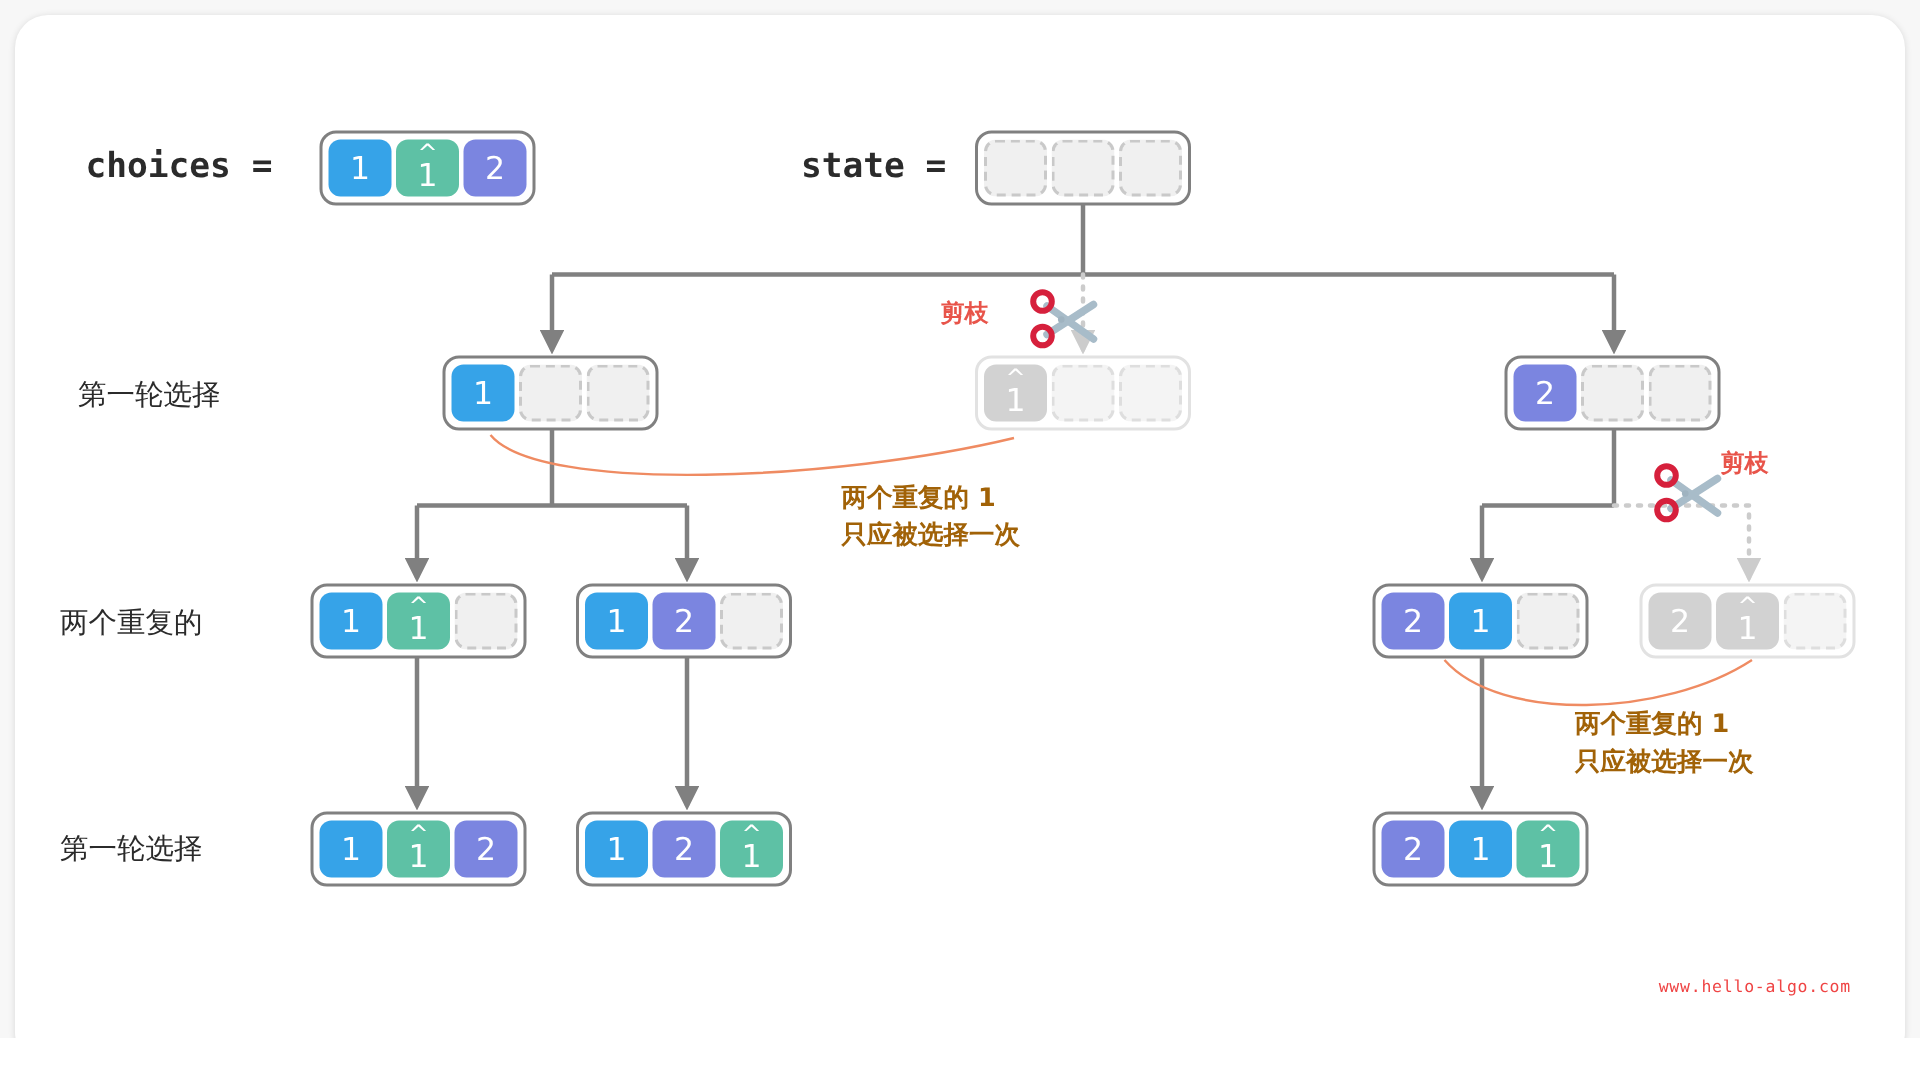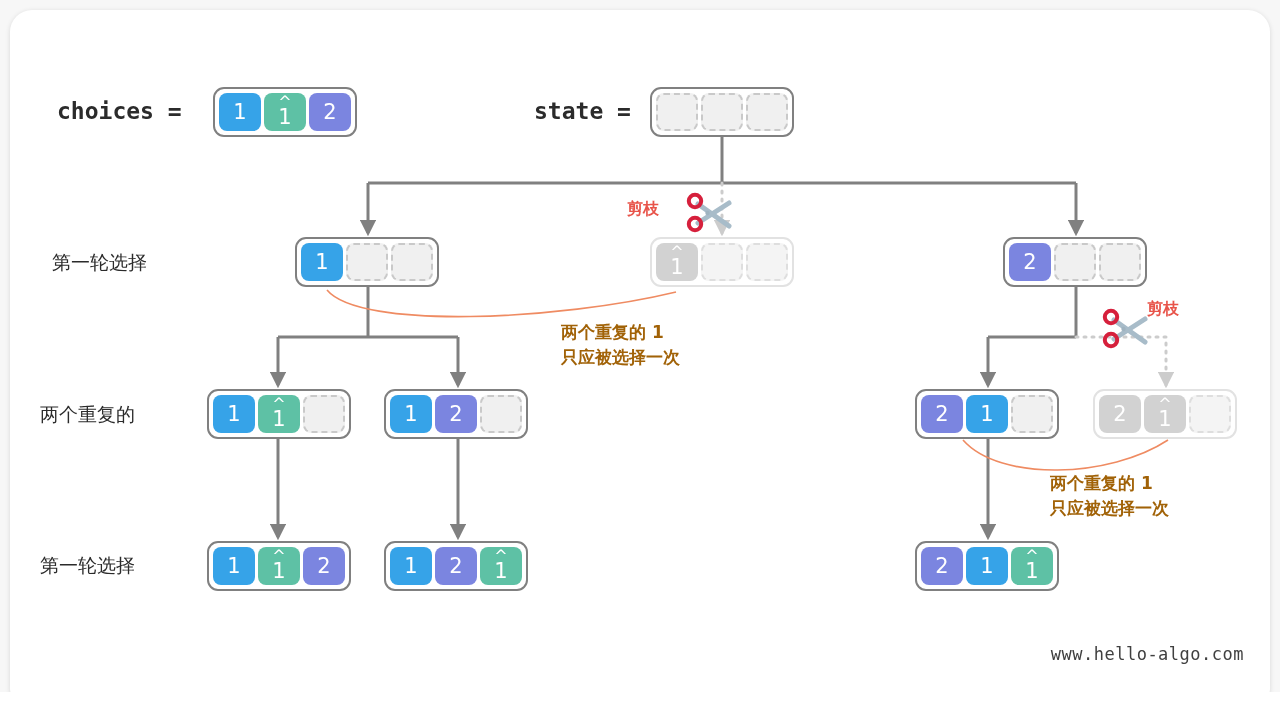--- a/index.html
+++ b/index.html
@@ -128,25 +128,25 @@
     font-weight: bold;
     font-size: 17px;
     color: #a16207;
     line-height: 1.45;
     white-space: nowrap;
   }
 
   
   #footer {
     position: absolute;
-    right: 36px;
+    right: 46px;
     bottom: 28px;
     font-family: "DejaVu Sans Mono", "Liberation Mono", monospace;
-    font-size: 17px;
-    color: #404040;
+    font-size: 11px;
+    color: #ef4444;
     letter-spacing: 0.5px;
   }
 
   
   .scissors { position: absolute; }
 </style>
 </head>
 <body>
 
 <div id="canvas">

